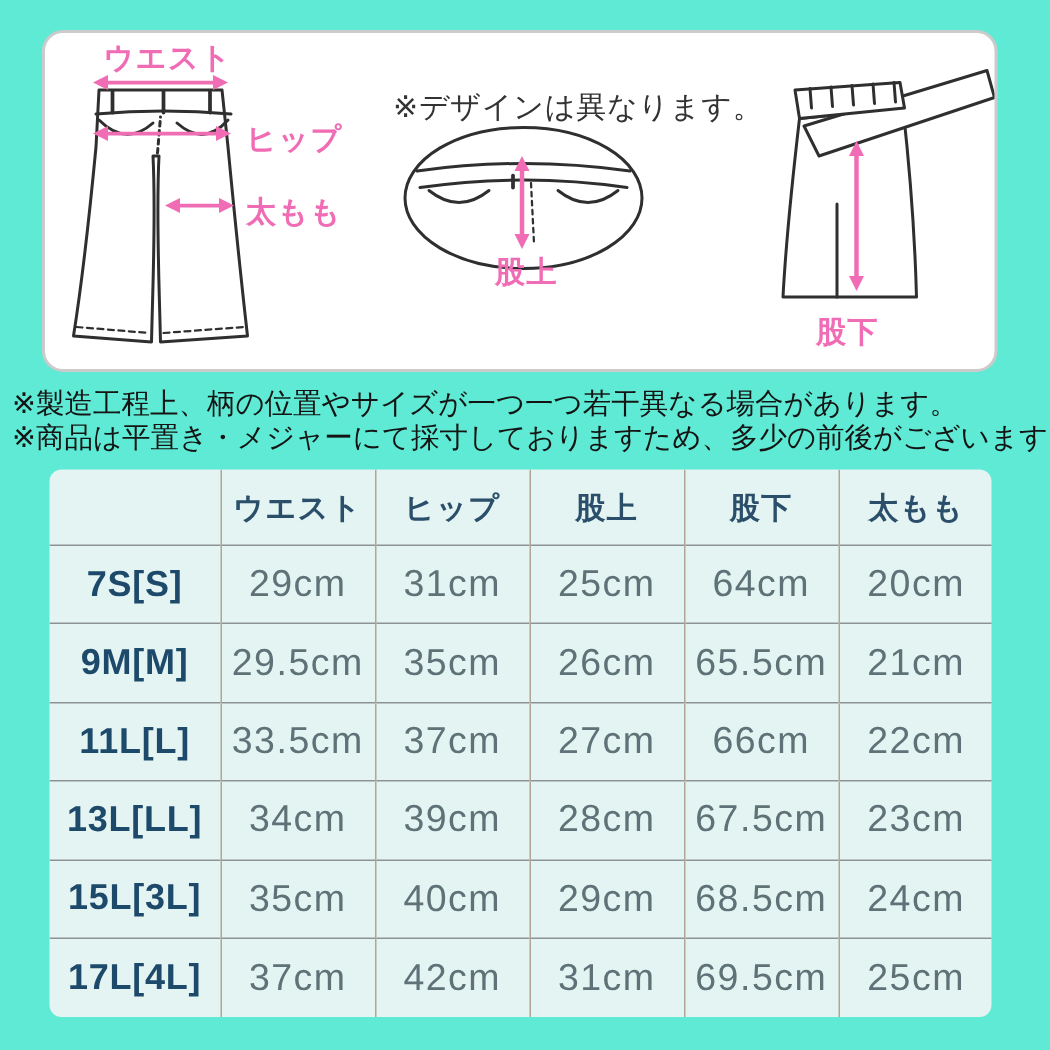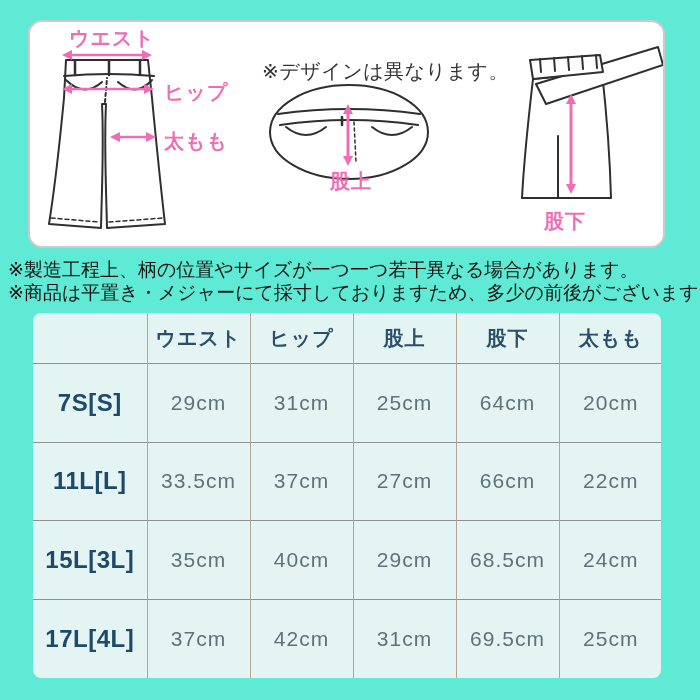--- a/index.html
+++ b/index.html
@@ -42,21 +42,21 @@
   table.size col.c0{width:114px;}
   table.size col.cn{width:103px;}
   table.size th,table.size td{
     text-align:center;vertical-align:middle;padding:0;
   }
   table.size th,table.size td{border-right:1.5px solid #b2a496;}
   table.size th:last-child,table.size td:last-child{border-right:none;}
   table.size thead th{height:50px;font-size:20px;font-weight:bold;color:#2b4f6b;letter-spacing:1px;}
   table.size tbody tr{height:45px;border-top:1.5px solid #8d9394;}
   td.size-cell{font-size:24px;font-weight:bold;color:#1d4a6b;letter-spacing:0.5px;}
-  td.value-cell{font-size:21px;color:#5e7278;letter-spacing:1px;}
+  td.value-cell{font-size:25px;color:#5e7278;letter-spacing:1px;}
 </style>
 </head>
 <body>
 
 <div class="page">
 
   <div class="panel">
     <svg width="633" height="224" viewBox="0 0 633 224">
 
       <g fill="#ffffff" stroke="#2f2f2f" stroke-width="2" stroke-linejoin="round" stroke-linecap="round">
@@ -152,28 +152,44 @@
       <tbody>
           <tr>
             <td class="size-cell">7S[S]</td>
             <td class="value-cell">29cm</td>
             <td class="value-cell">31cm</td>
             <td class="value-cell">25cm</td>
             <td class="value-cell">64cm</td>
             <td class="value-cell">20cm</td>
           </tr>
           <tr>
+            <td class="size-cell">9M[M]</td>
+            <td class="value-cell">29.5cm</td>
+            <td class="value-cell">35cm</td>
+            <td class="value-cell">26cm</td>
+            <td class="value-cell">65.5cm</td>
+            <td class="value-cell">21cm</td>
+          </tr>
+          <tr>
             <td class="size-cell">11L[L]</td>
             <td class="value-cell">33.5cm</td>
             <td class="value-cell">37cm</td>
             <td class="value-cell">27cm</td>
             <td class="value-cell">66cm</td>
             <td class="value-cell">22cm</td>
           </tr>
           <tr>
+            <td class="size-cell">13L[LL]</td>
+            <td class="value-cell">34cm</td>
+            <td class="value-cell">39cm</td>
+            <td class="value-cell">28cm</td>
+            <td class="value-cell">67.5cm</td>
+            <td class="value-cell">23cm</td>
+          </tr>
+          <tr>
             <td class="size-cell">15L[3L]</td>
             <td class="value-cell">35cm</td>
             <td class="value-cell">40cm</td>
             <td class="value-cell">29cm</td>
             <td class="value-cell">68.5cm</td>
             <td class="value-cell">24cm</td>
           </tr>
           <tr>
             <td class="size-cell">17L[4L]</td>
             <td class="value-cell">37cm</td>

